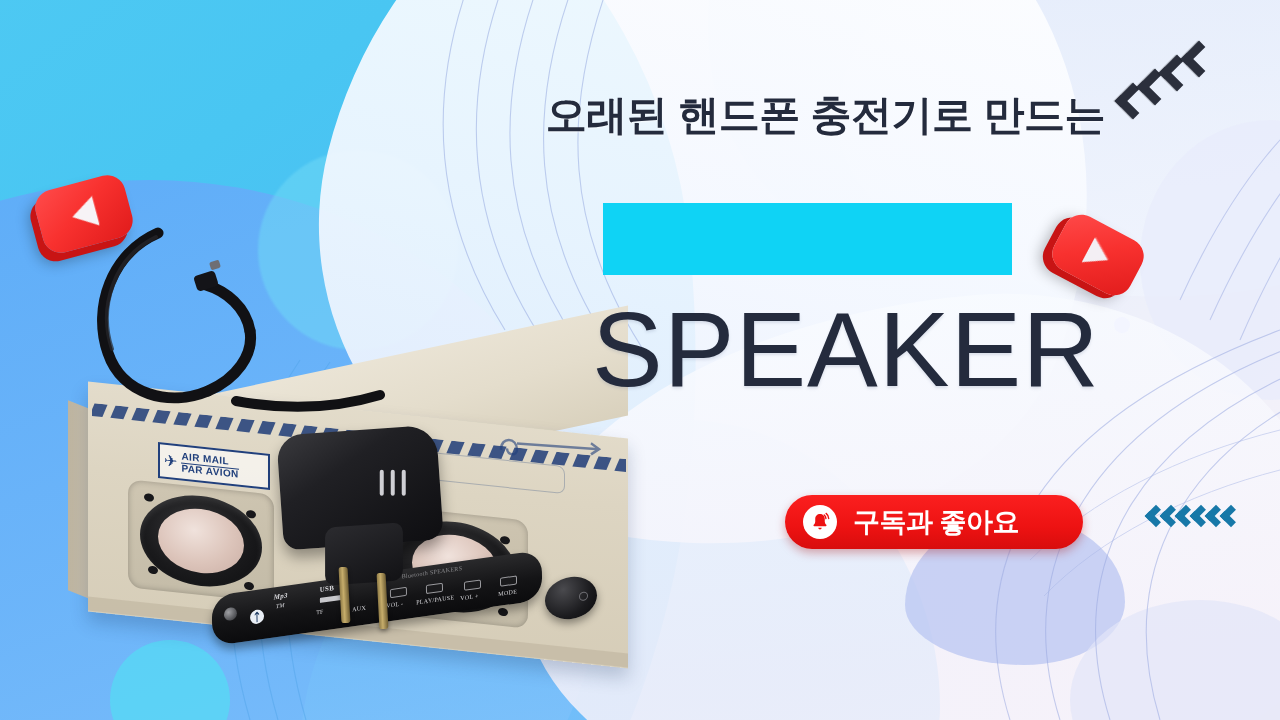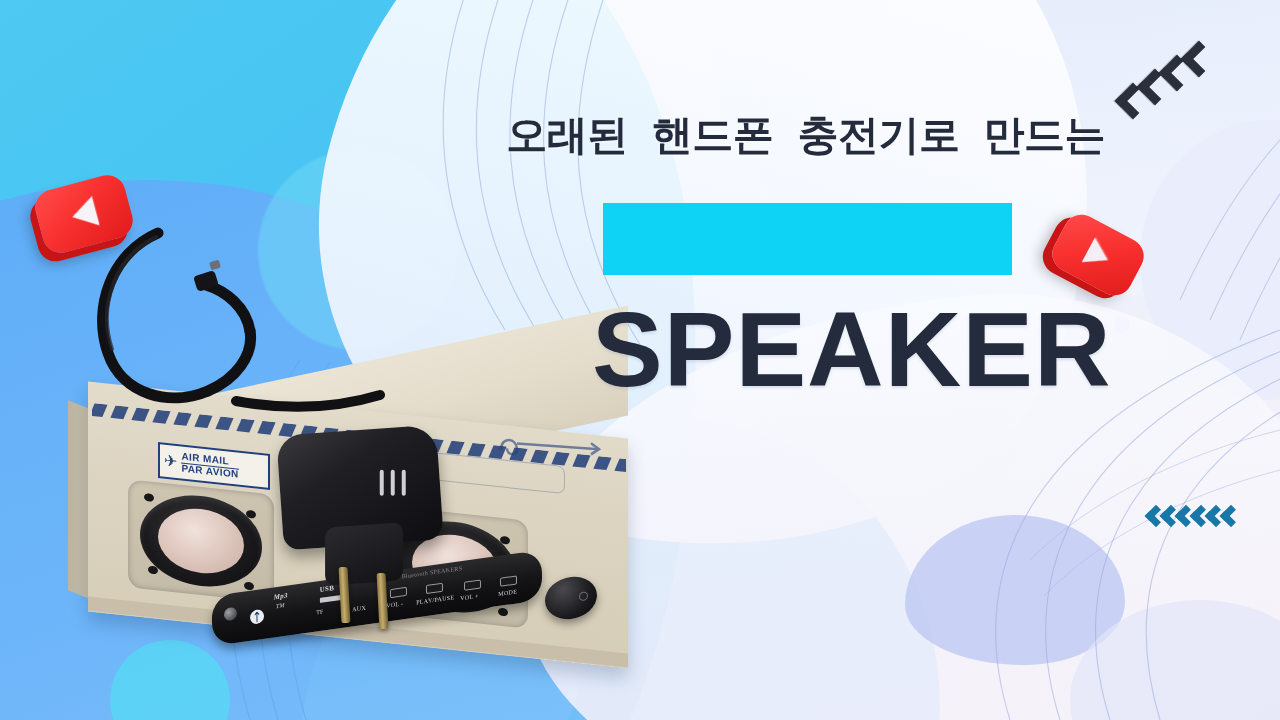--- a/index.html
+++ b/index.html
@@ -206,28 +206,27 @@
 
   
   .title-wrap {
     position:absolute;
     left:0; top:0;
     width:1280px; height:720px;
     pointer-events:none;
   }
   .subtitle {
     position:absolute;
-    right:175px; top:108px;
+    right:175px; top:88px;
     font-size:41px;
     font-weight:700;
     letter-spacing:-0.5px;
     color:#242b3d;
     text-shadow:0 1px 2px rgba(255,255,255,.65);
     white-space:nowrap;
-    font-family:Liberation Mono, monospace;
   }
   .hl-bar {
     position:absolute;
     left:603px; top:203px;
     width:409px; height:72px;
     background:#0fd3f5;
   }
   .bt-line {
     position:absolute;
     left:423px; top:168px;
@@ -236,21 +235,21 @@
     letter-spacing:2px;
     color:#242b3d;
     line-height:1;
     white-space:nowrap;
     text-shadow:0 2px 3px rgba(120,130,160,.25);
   }
   .sp-line {
     position:absolute;
     left:592px; top:296px;
     font-size:106px;
-    font-weight:700;
+    font-weight:400;
     letter-spacing:1px;
     color:#242b3d;
     line-height:1;
     white-space:nowrap;
     text-shadow:0 2px 3px rgba(120,130,160,.22);
   }
 
   
   .sub-btn {
     position:absolute;
@@ -707,14 +706,25 @@
     <span class="tri"></span>
   </div>
   <div class="yt-dot"></div>
 
   <div class="title-wrap">
     <div class="hl-bar"></div>
     <div class="subtitle">오래된 핸드폰 충전기로 만드는</div>
     <div class="sp-line">SPEAKER</div>
   </div>
 
+  <div class="sub-btn">
+    <span class="bell-circle">
+      <svg width="22" height="22" viewBox="0 0 24 24" aria-hidden="true">
+        <path d="M12 3.2c-3.0 0-5.2 2.3-5.2 5.3v3.3c0 1.1-.5 2.1-1.3 2.9l-.4.4c-.5.5-.2 1.4.6 1.4h12.6c.8 0 1.1-.9.6-1.4l-.4-.4c-.8-.8-1.3-1.8-1.3-2.9V8.5c0-3.0-2.2-5.3-5.2-5.3z" fill="#ed1212"></path>
+        <path d="M10.1 18.4c.2 1.1 1 1.8 1.9 1.8s1.7-.7 1.9-1.8h-3.8z" fill="#ed1212"></path>
+        <path d="M16.6 4.4c1.1 1.0 1.8 2.4 1.9 3.9" fill="none" stroke="#ed1212" stroke-width="1.5" stroke-linecap="round"></path>
+        <path d="M18.7 2.6c1.7 1.4 2.7 3.4 2.8 5.6" fill="none" stroke="#ed1212" stroke-width="1.5" stroke-linecap="round"></path>
+      </svg>
+    </span>
+    <span class="sub-text">구독과 좋아요</span>
+  </div>
 
 </div>
 
 </body></html>

